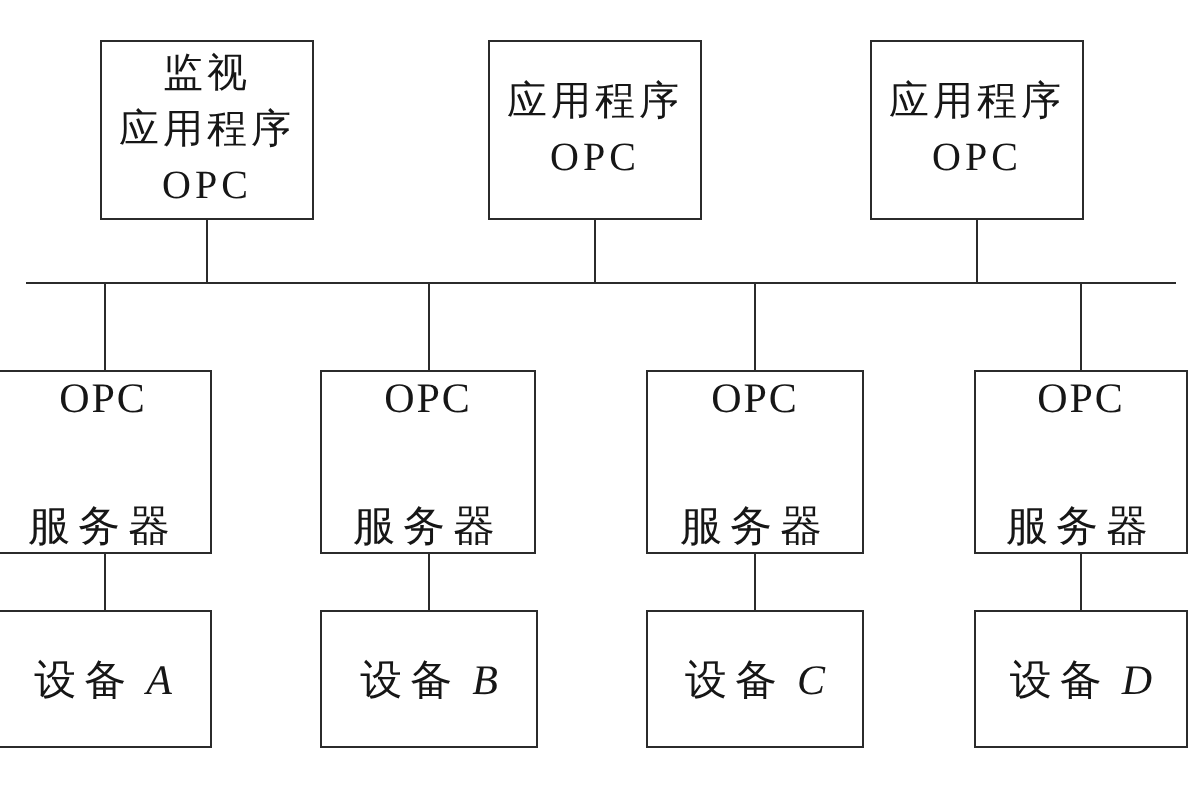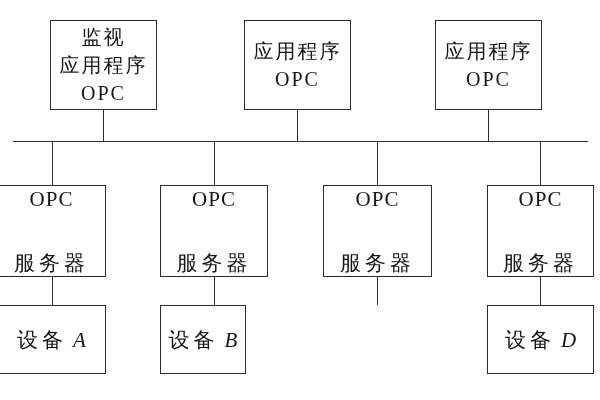--- a/index.html
+++ b/index.html
@@ -135,20 +135,23 @@
   </div>
 
   <div class="vline srv-drop" style="left:52px"></div>
   <div class="vline srv-drop" style="left:214px"></div>
   <div class="vline srv-drop" style="left:377px"></div>
   <div class="vline srv-drop" style="left:540px"></div>
 
   <div class="box device-box" style="left:-3px;width:109px">
     <span><span class="cn">设备</span><span class="device-letter">A</span></span>
   </div>
-  <div class="box device-box" style="left:160px;width:86px">
+  <div class="box device-box" style="left:160px;width:109px">
     <span><span class="cn">设备</span><span class="device-letter">B</span></span>
+  </div>
+  <div class="box device-box" style="left:323px;width:109px">
+    <span><span class="cn">设备</span><span class="device-letter">C</span></span>
   </div>
   <div class="box device-box" style="left:487px;width:107px">
     <span><span class="cn">设备</span><span class="device-letter">D</span></span>
   </div>
 
 </div>
 
 </body></html>

